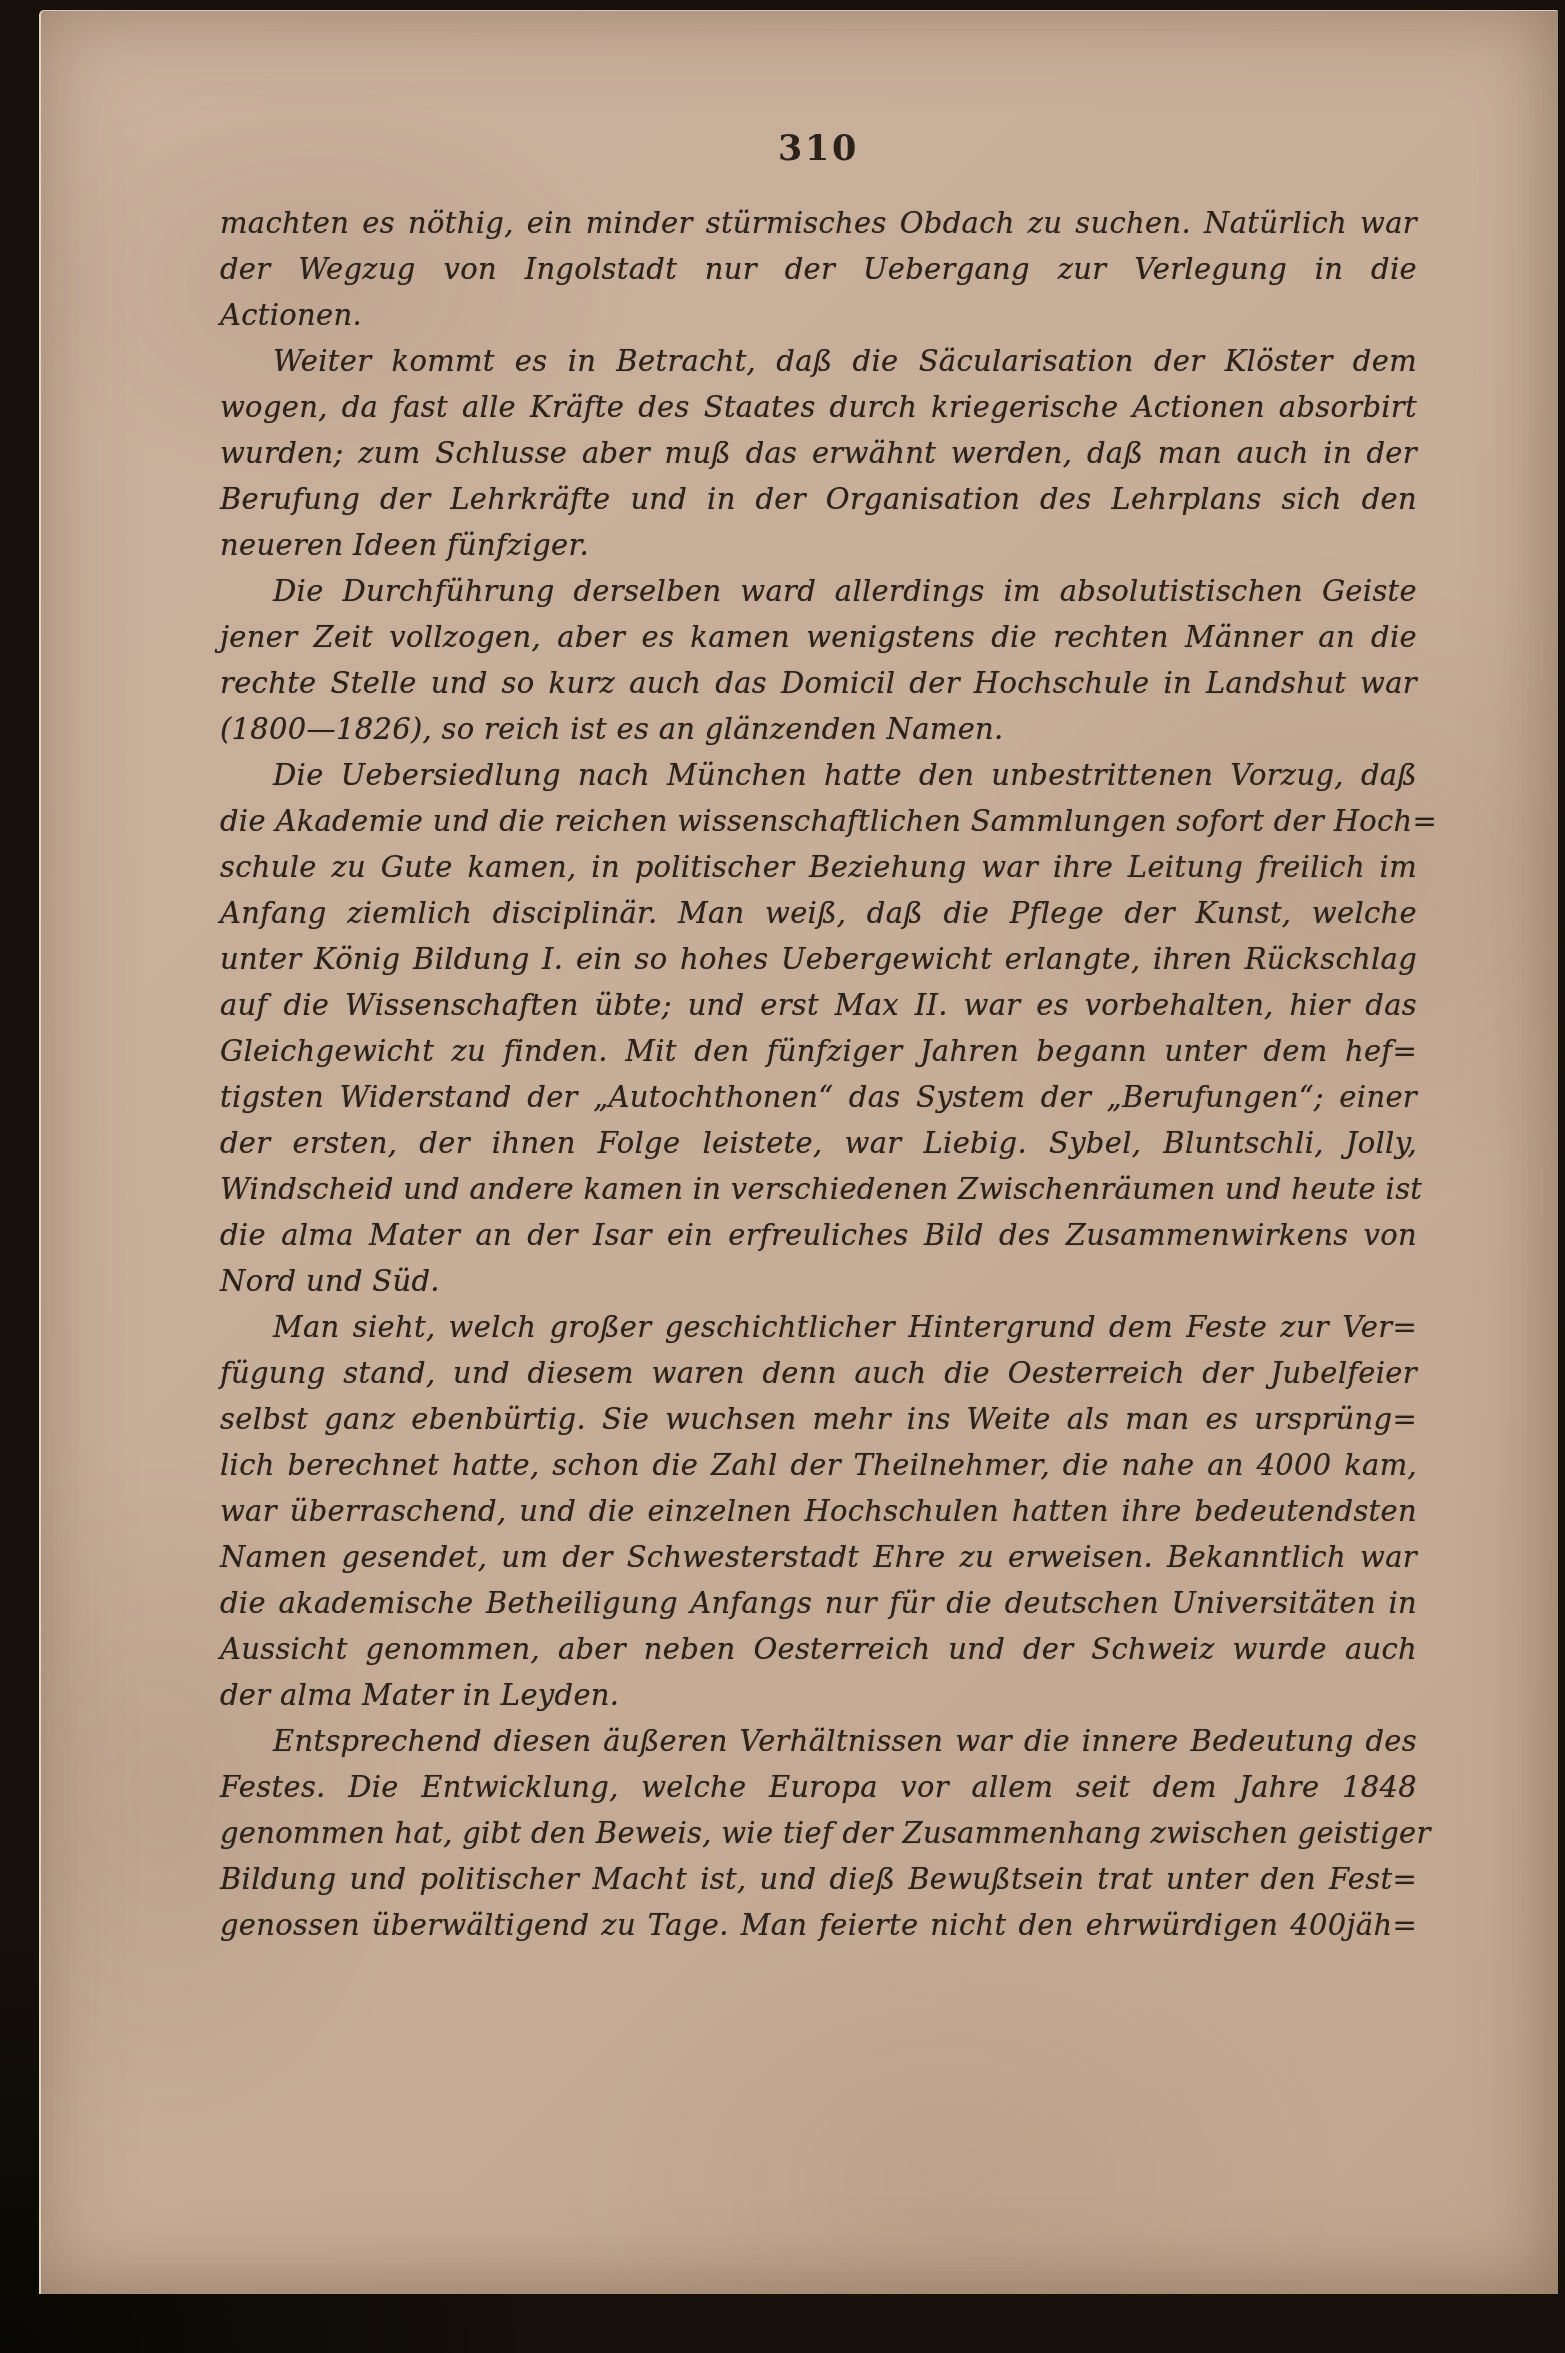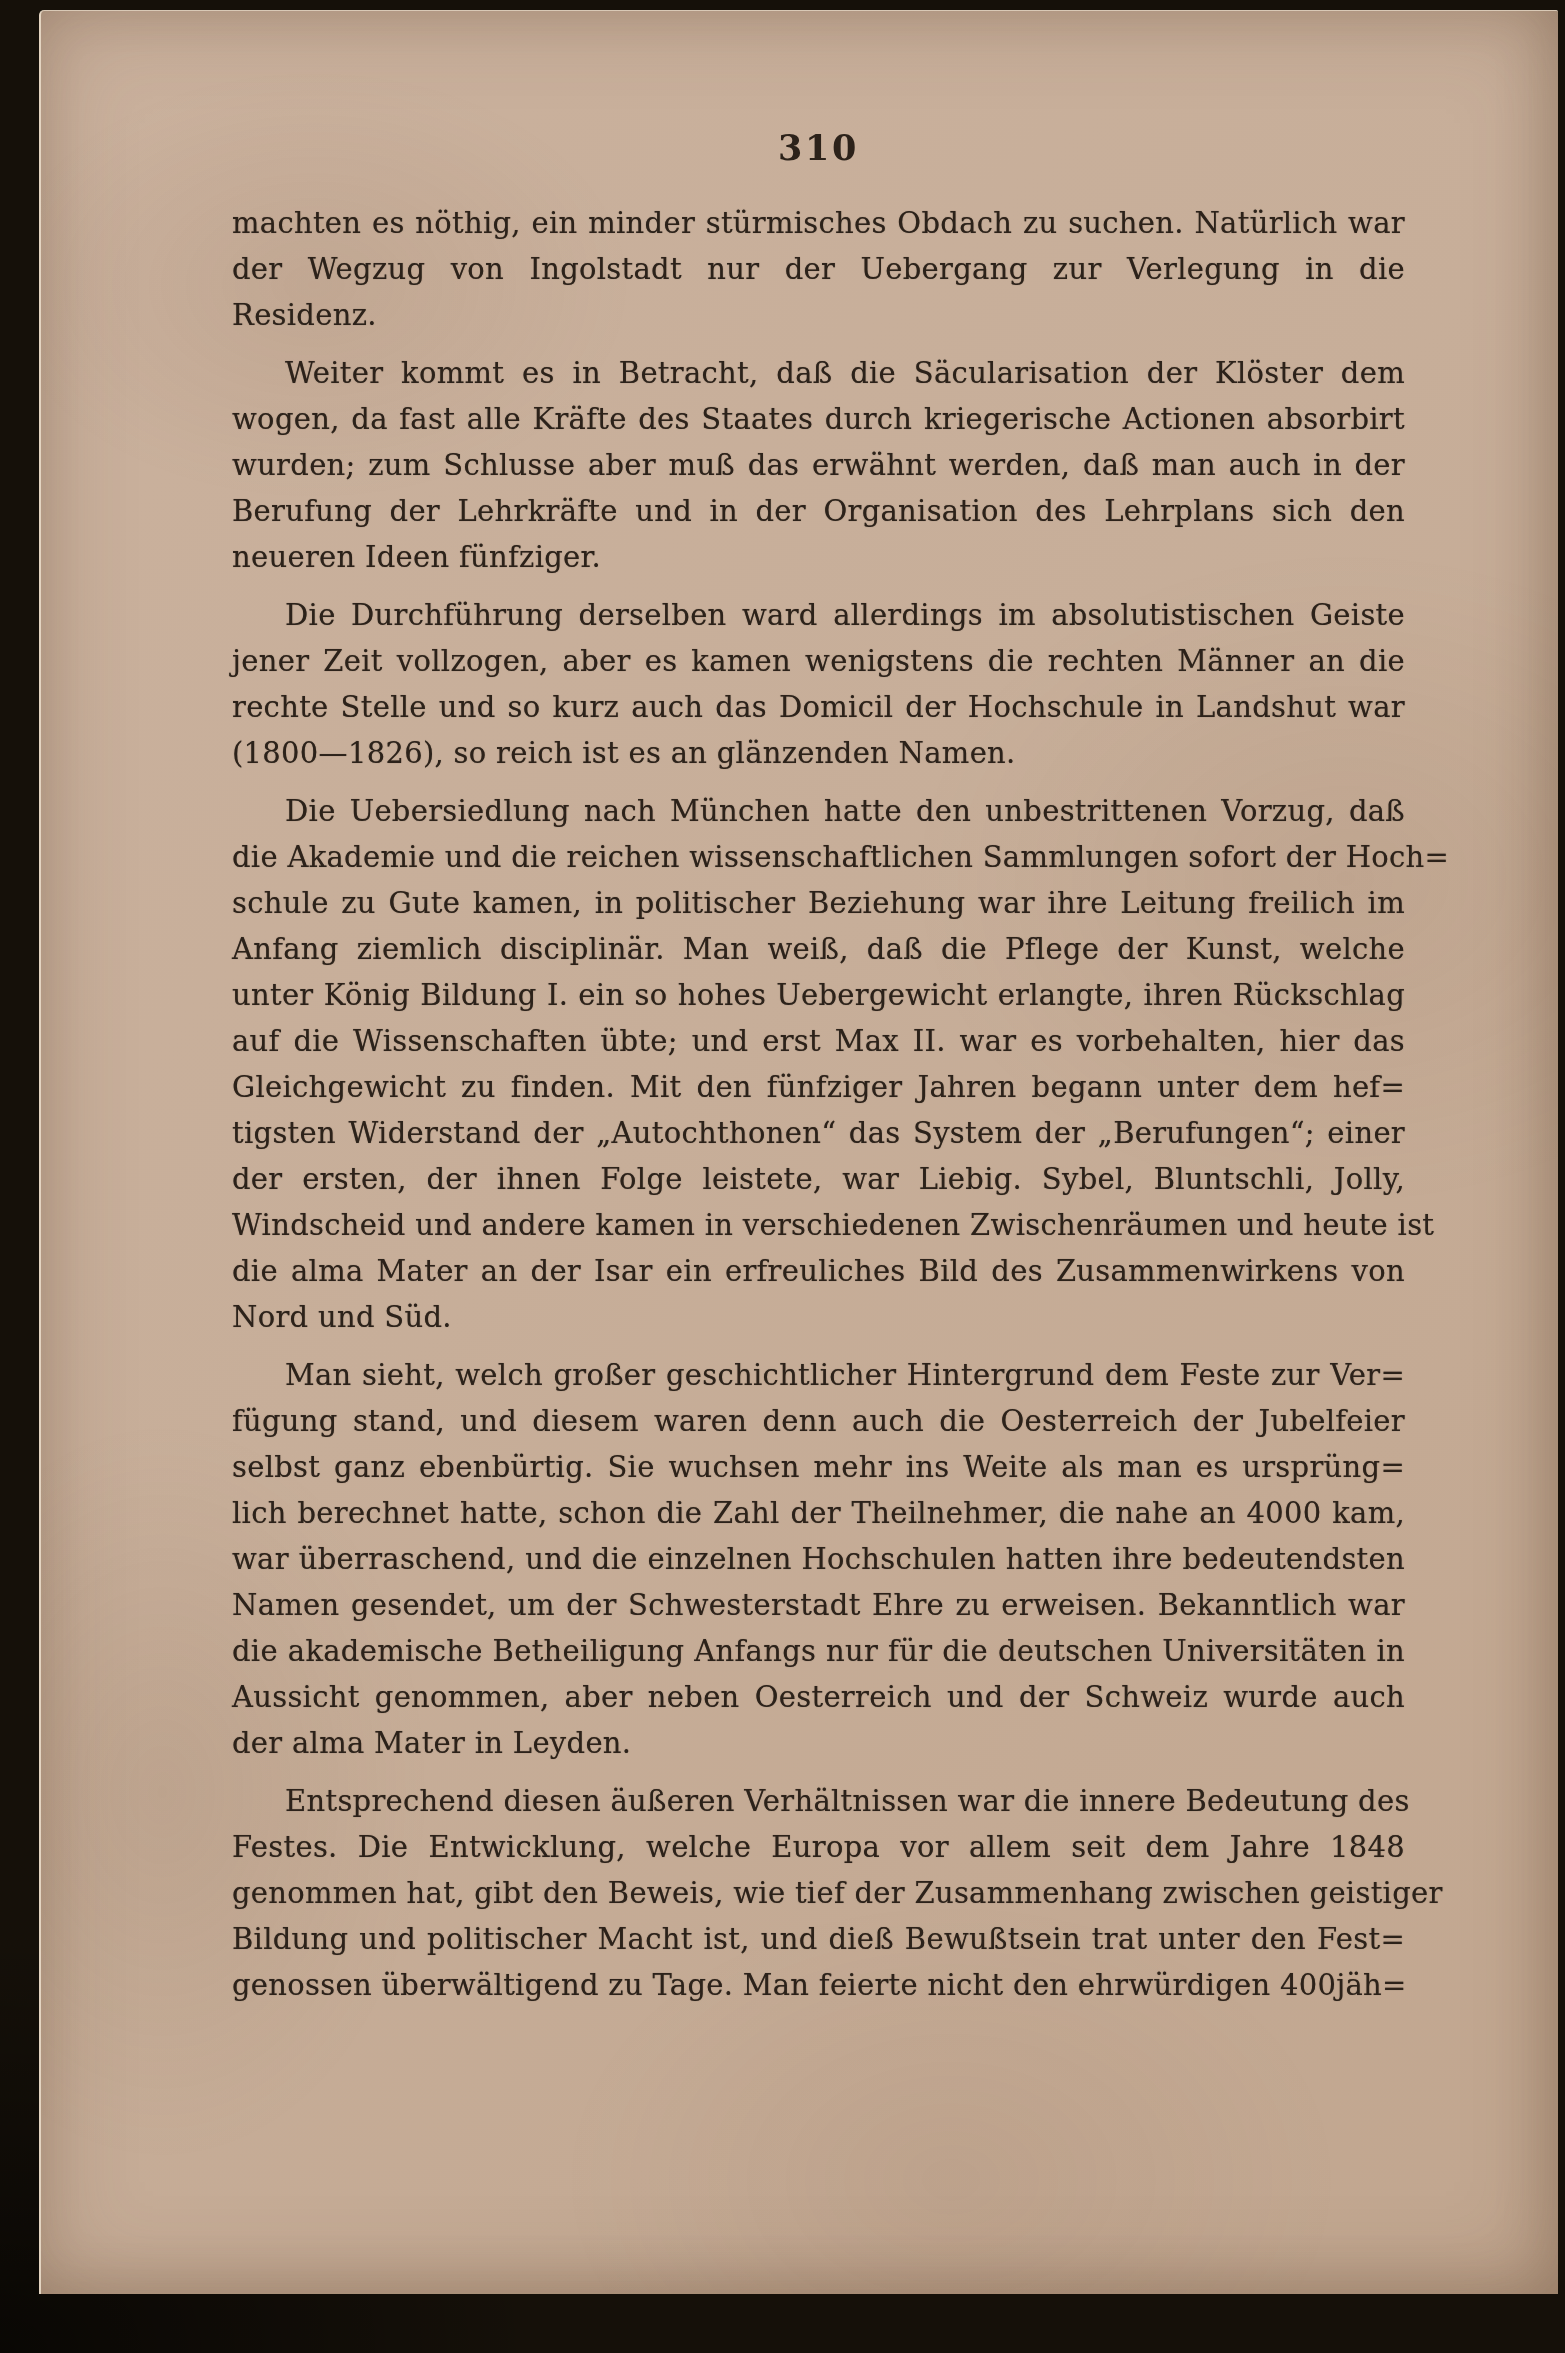--- a/index.html
+++ b/index.html
@@ -47,21 +47,21 @@
     color:var(--ink);
   }
   .page-number{
     text-align:center;
     font-size:35px;
     font-weight:bold;
     letter-spacing:2.6px;
     line-height:38px;
     margin-bottom:32.5px;
   }
-  .para{margin:12px;}
+  .para{margin:0;font-style:italic;}
   .line{
     display:block;
     font-size:29px;
     line-height:46px;
     letter-spacing:0.3px;
     text-align:justify;
     text-align-last:justify;
     white-space:nowrap;
     text-shadow:0 0 0.9px rgba(44,34,26,0.55);
   }
@@ -77,21 +77,21 @@
 <body>
 
 <div class="scan">
   <div class="paper">
     <div class="text-block">
       <div class="page-number">310</div>
       <div id="paragraphs">
           <div class="para">
             <span class="line">machten es nöthig, ein minder stürmisches Obdach zu suchen. Natürlich war</span>
             <span class="line">der Wegzug von Ingolstadt nur der Uebergang zur Verlegung in die</span>
-            <span class="line final">Residenz.</span>
+            <span class="line final">Actionen.</span>
           </div>
           <div class="para indent">
             <span class="line first">Weiter kommt es in Betracht, daß die Säcularisation der Klöster dem</span>
             <span class="line">wogen, da fast alle Kräfte des Staates durch kriegerische Actionen absorbirt</span>
             <span class="line">wurden; zum Schlusse aber muß das erwähnt werden, daß man auch in der</span>
             <span class="line">Berufung der Lehrkräfte und in der Organisation des Lehrplans sich den</span>
             <span class="line final">neueren Ideen fünfziger.</span>
           </div>
           <div class="para indent">
             <span class="line first">Die Durchführung derselben ward allerdings im absolutistischen Geiste</span>

